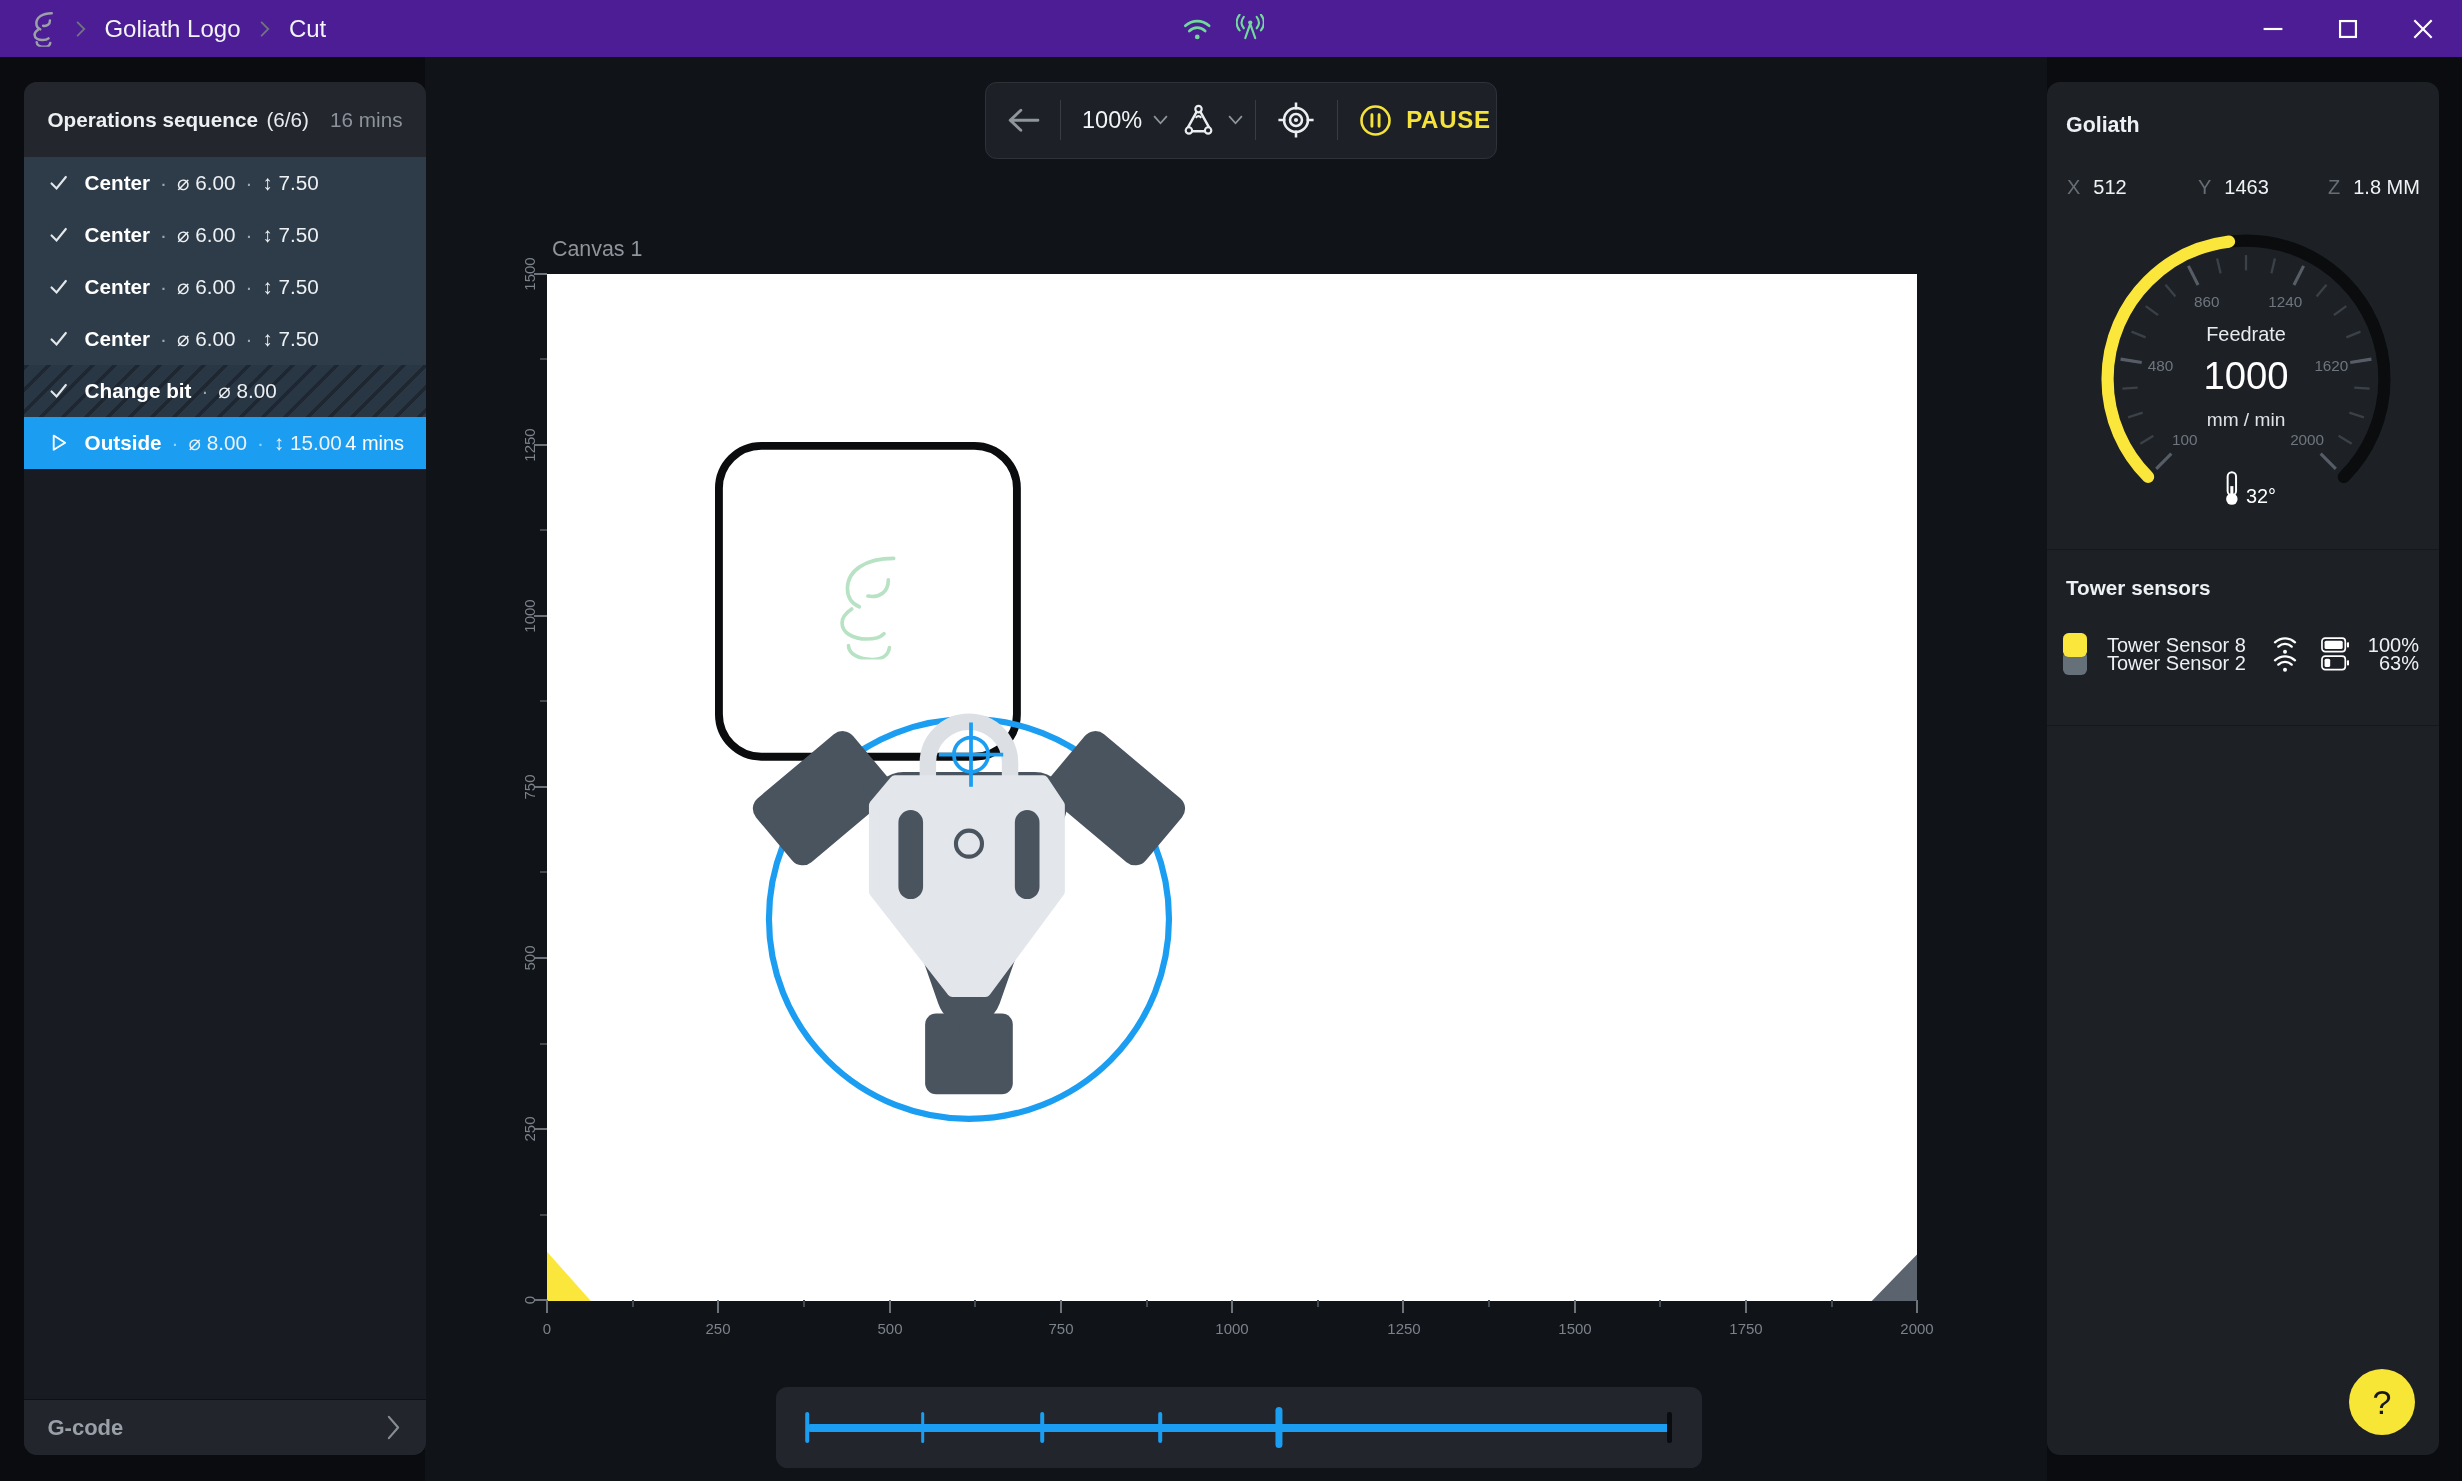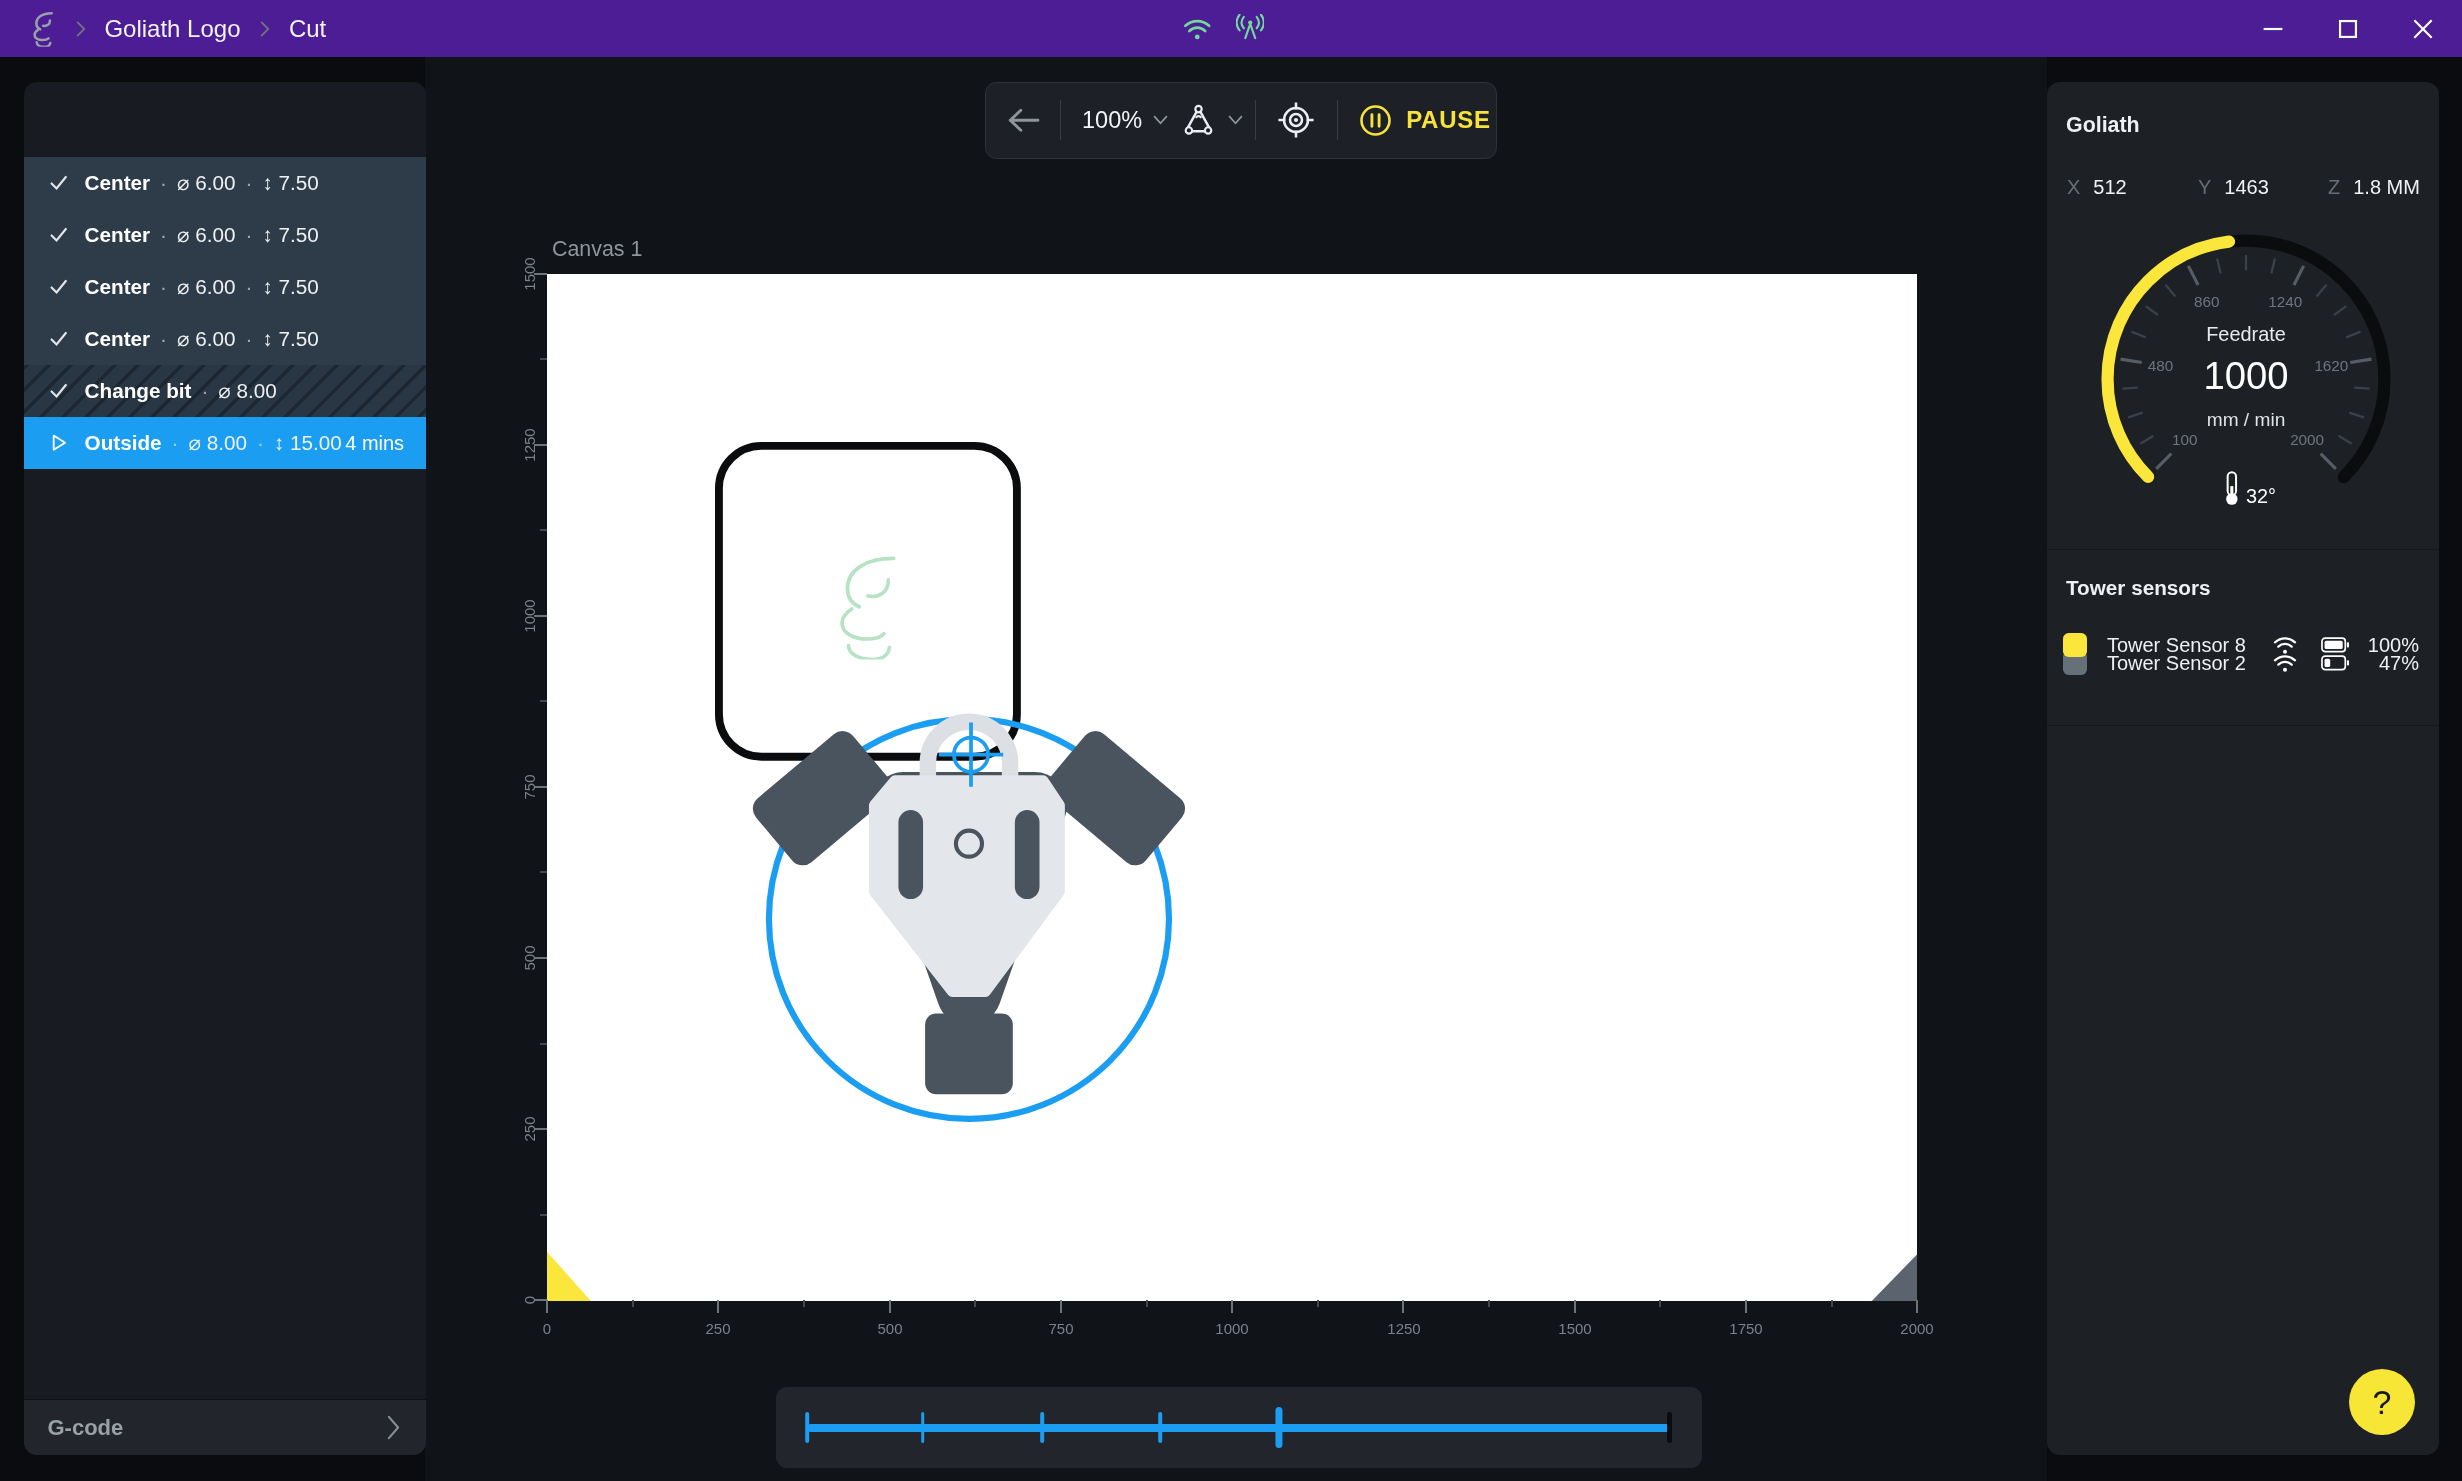--- a/index.html
+++ b/index.html
@@ -147,20 +147,25 @@
         <svg width="26" height="26" viewBox="0 0 36 36">
             <path d="M6,6 L30,30 M30,6 L6,30" stroke="#fff" stroke-width="3"></path>
           </svg>
       </div>
     </div>
   </div>
 
   <div class="main-bg"></div>
 
   <div class="left-panel">
+    <div class="ops-header">
+      <span class="ops-title">Operations sequence</span>
+      <span class="ops-count">(6/6)</span>
+      <span class="ops-time">16 mins</span>
+    </div>
     <div class="ops-list" id="ops-list">
         <div class="op-row done">
           <svg viewBox="0 0 30 30" class="op-icon">
             <polyline points="5,16 12,23 25,7" fill="none" stroke="#e3e7ea" stroke-width="3" stroke-linecap="round"></polyline>
           </svg>
           <span class="op-label">Center</span>
           <span class="op-sep">·</span>
           <span class="op-val">⌀ 6.00</span>
           <span class="op-sep">·</span>
           <span class="op-val">↕ 7.50</span>
@@ -387,21 +392,21 @@
         <div class="sensor-swatch" style="background: rgb(102, 112, 121);"></div>
         <span class="sensor-name">Tower Sensor 2</span>
         <svg viewBox="0 0 36 30" width="24" height="20" class="sensor-wifi" style="fill:#fff;stroke:#fff">
           <use href="#wifi"></use>
         </svg>
         <svg viewBox="0 0 44 24" width="28.5" height="15.7" class="sensor-batt">
           <rect x="1.5" y="1.5" width="36" height="21" rx="5" fill="none" stroke="#fff" stroke-width="2.6"></rect>
           <rect x="40" y="8" width="3.5" height="8" rx="1.5" fill="#fff"></rect>
           <rect x="5.5" y="5.5" width="8.68" height="13" rx="2.5" fill="#fff"></rect>
         </svg>
-        <span class="sensor-pct">47%</span>
+        <span class="sensor-pct">63%</span>
       </div>
       <div class="sensor-row" style="top: 540px;">
         <div class="sensor-swatch" style="background: rgb(251, 230, 60);"></div>
         <span class="sensor-name">Tower Sensor 8</span>
         <svg viewBox="0 0 36 30" width="24" height="20" class="sensor-wifi" style="fill:#fff;stroke:#fff">
           <use href="#wifi"></use>
         </svg>
         <svg viewBox="0 0 44 24" width="28.5" height="15.7" class="sensor-batt">
           <rect x="1.5" y="1.5" width="36" height="21" rx="5" fill="none" stroke="#fff" stroke-width="2.6"></rect>
           <rect x="40" y="8" width="3.5" height="8" rx="1.5" fill="#fff"></rect>

